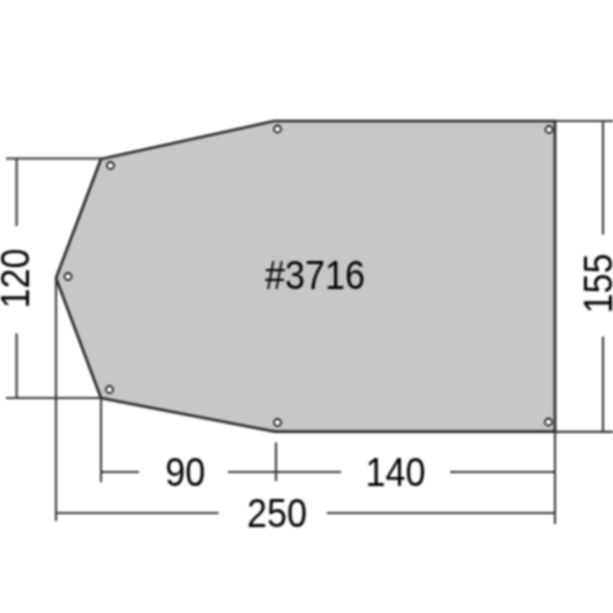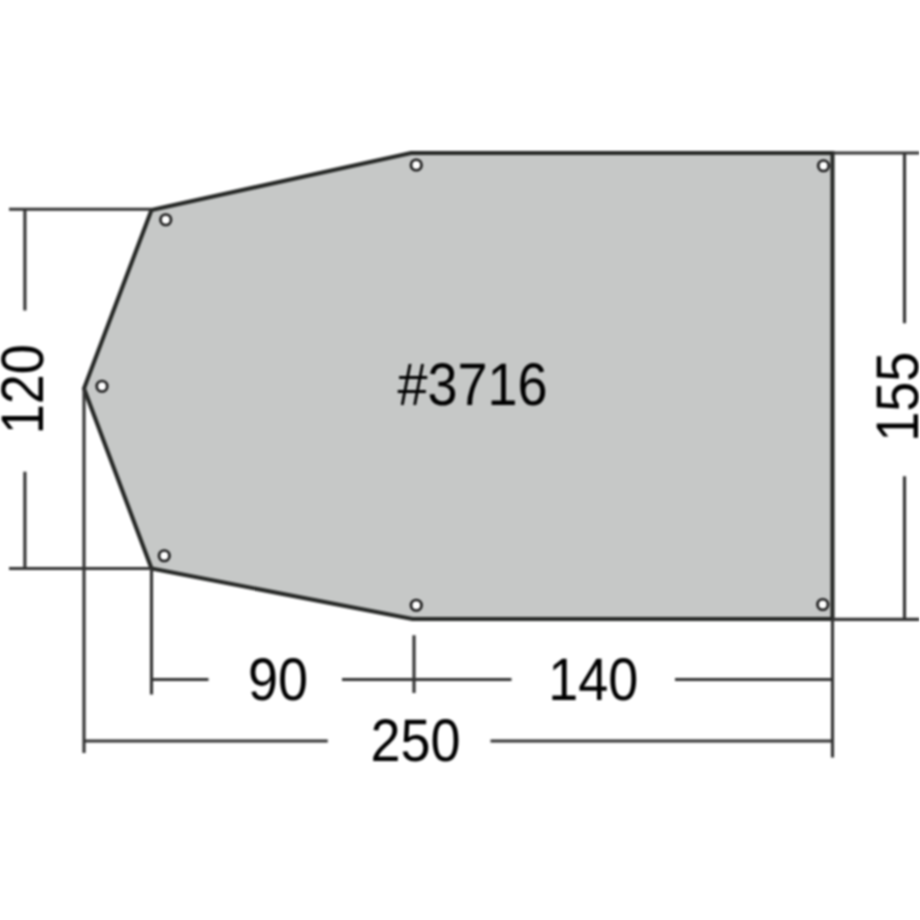--- a/index.html
+++ b/index.html
@@ -1,16 +1,16 @@
 <!DOCTYPE html>
 <html><head>
 <meta charset="utf-8">
 <style>
   html,body{margin:0;padding:0;background:#ffffff;}
-  .wrap{width:613px;height:588px;position:relative;overflow:hidden;}
+  .wrap{width:613px;height:588px;position:relative;overflow:hidden;margin-top:19px;}
   svg{display:block;filter:blur(0.8px);}
   text{font-family:"Liberation Sans",sans-serif;fill:#000000;}
 </style>
 </head>
 <body>
 <div class="wrap">
 <svg width="613" height="613" viewBox="0 0 613 613" xmlns="http://www.w3.org/2000/svg">
 
   <rect x="0" y="0" width="613" height="613" fill="#ffffff"></rect>
 

